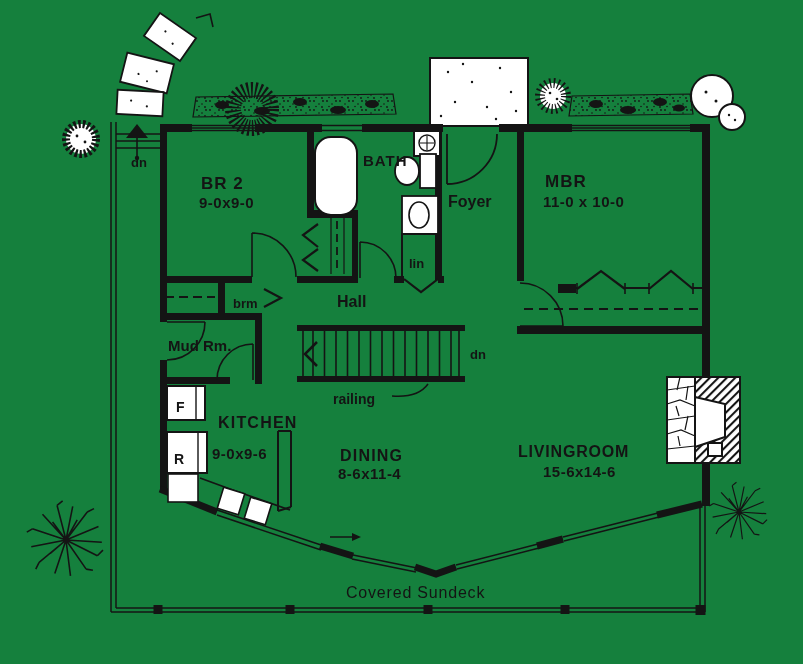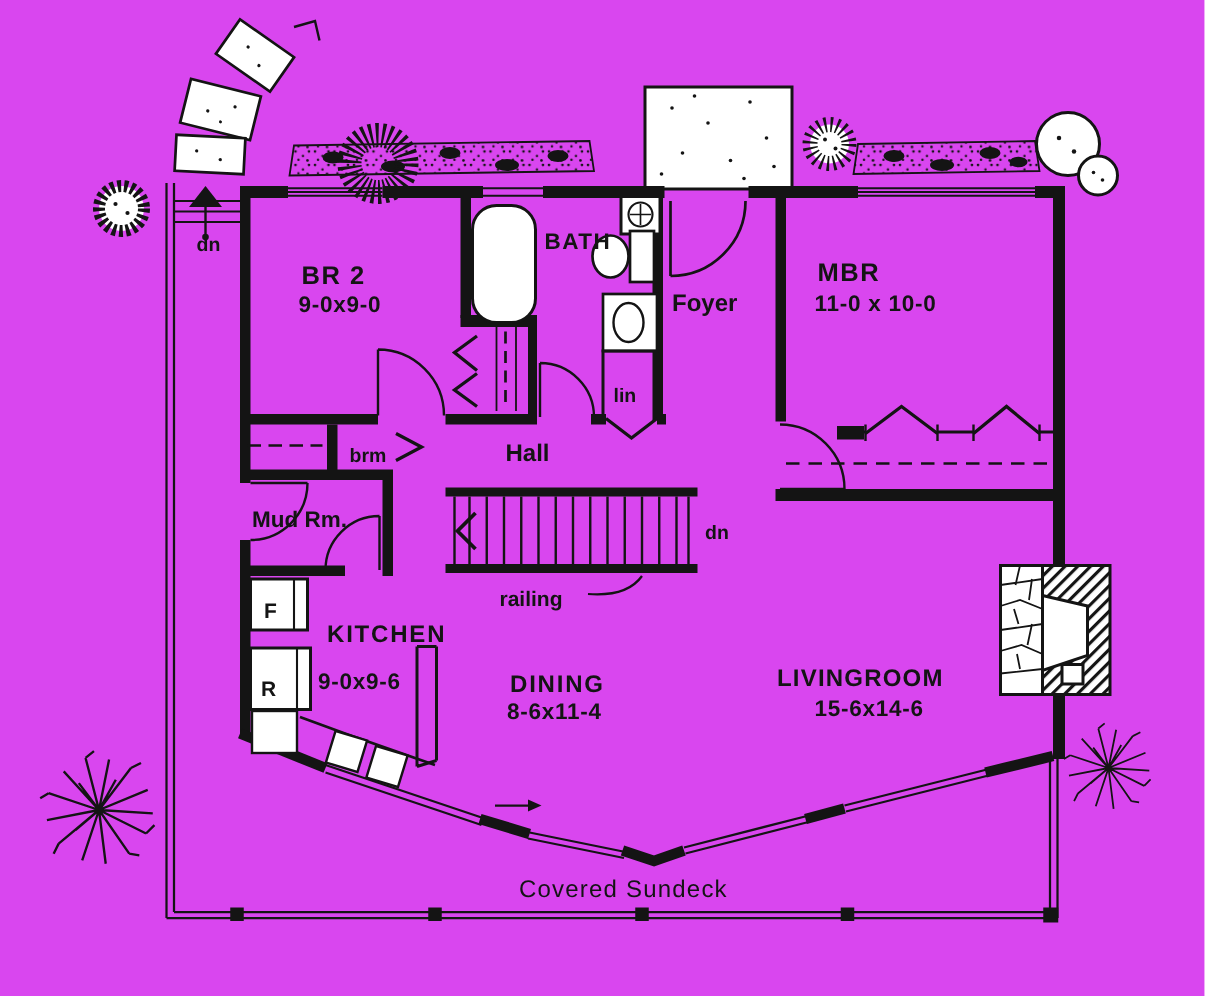--- a/index.html
+++ b/index.html
@@ -1,16 +1,16 @@
 <!DOCTYPE html>
 <html><head>
 <meta charset="utf-8">
 <style>
   html,body{margin:0;padding:0;background:#ffffff;}
-  .canvas{position:relative;width:803px;height:664px;background:#d946ef;overflow:hidden;}
+  .canvas{position:relative;width:803px;height:664px;background:#15803d;overflow:hidden;}
   svg{display:block;}
   svg text{font-family:"Liberation Sans","DejaVu Sans",sans-serif;fill:#141414;}
   .room-name{font-weight:bold;}
   .room-dims{font-weight:bold;}
   .small-label{font-weight:bold;}
 </style>
 </head>
 <body>
 
 <div class="canvas">

